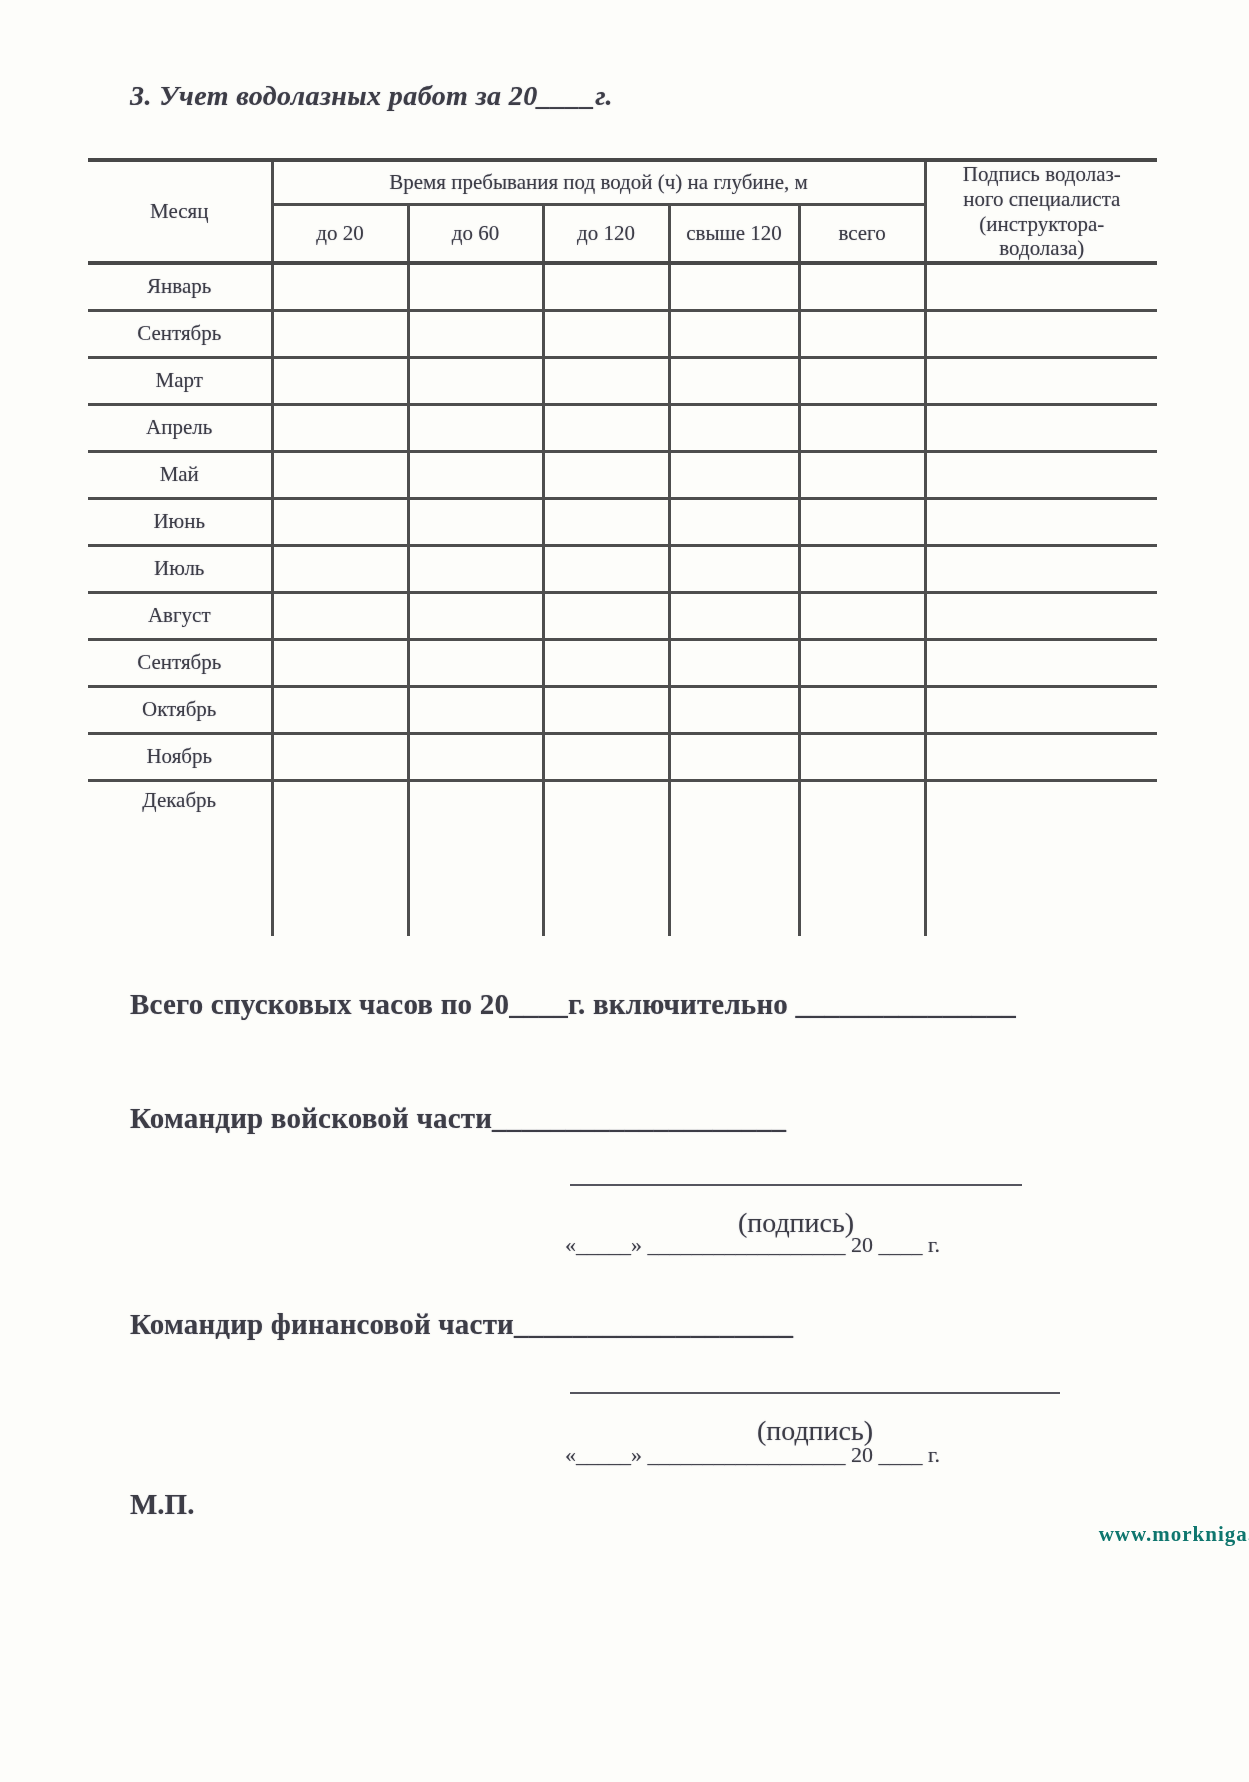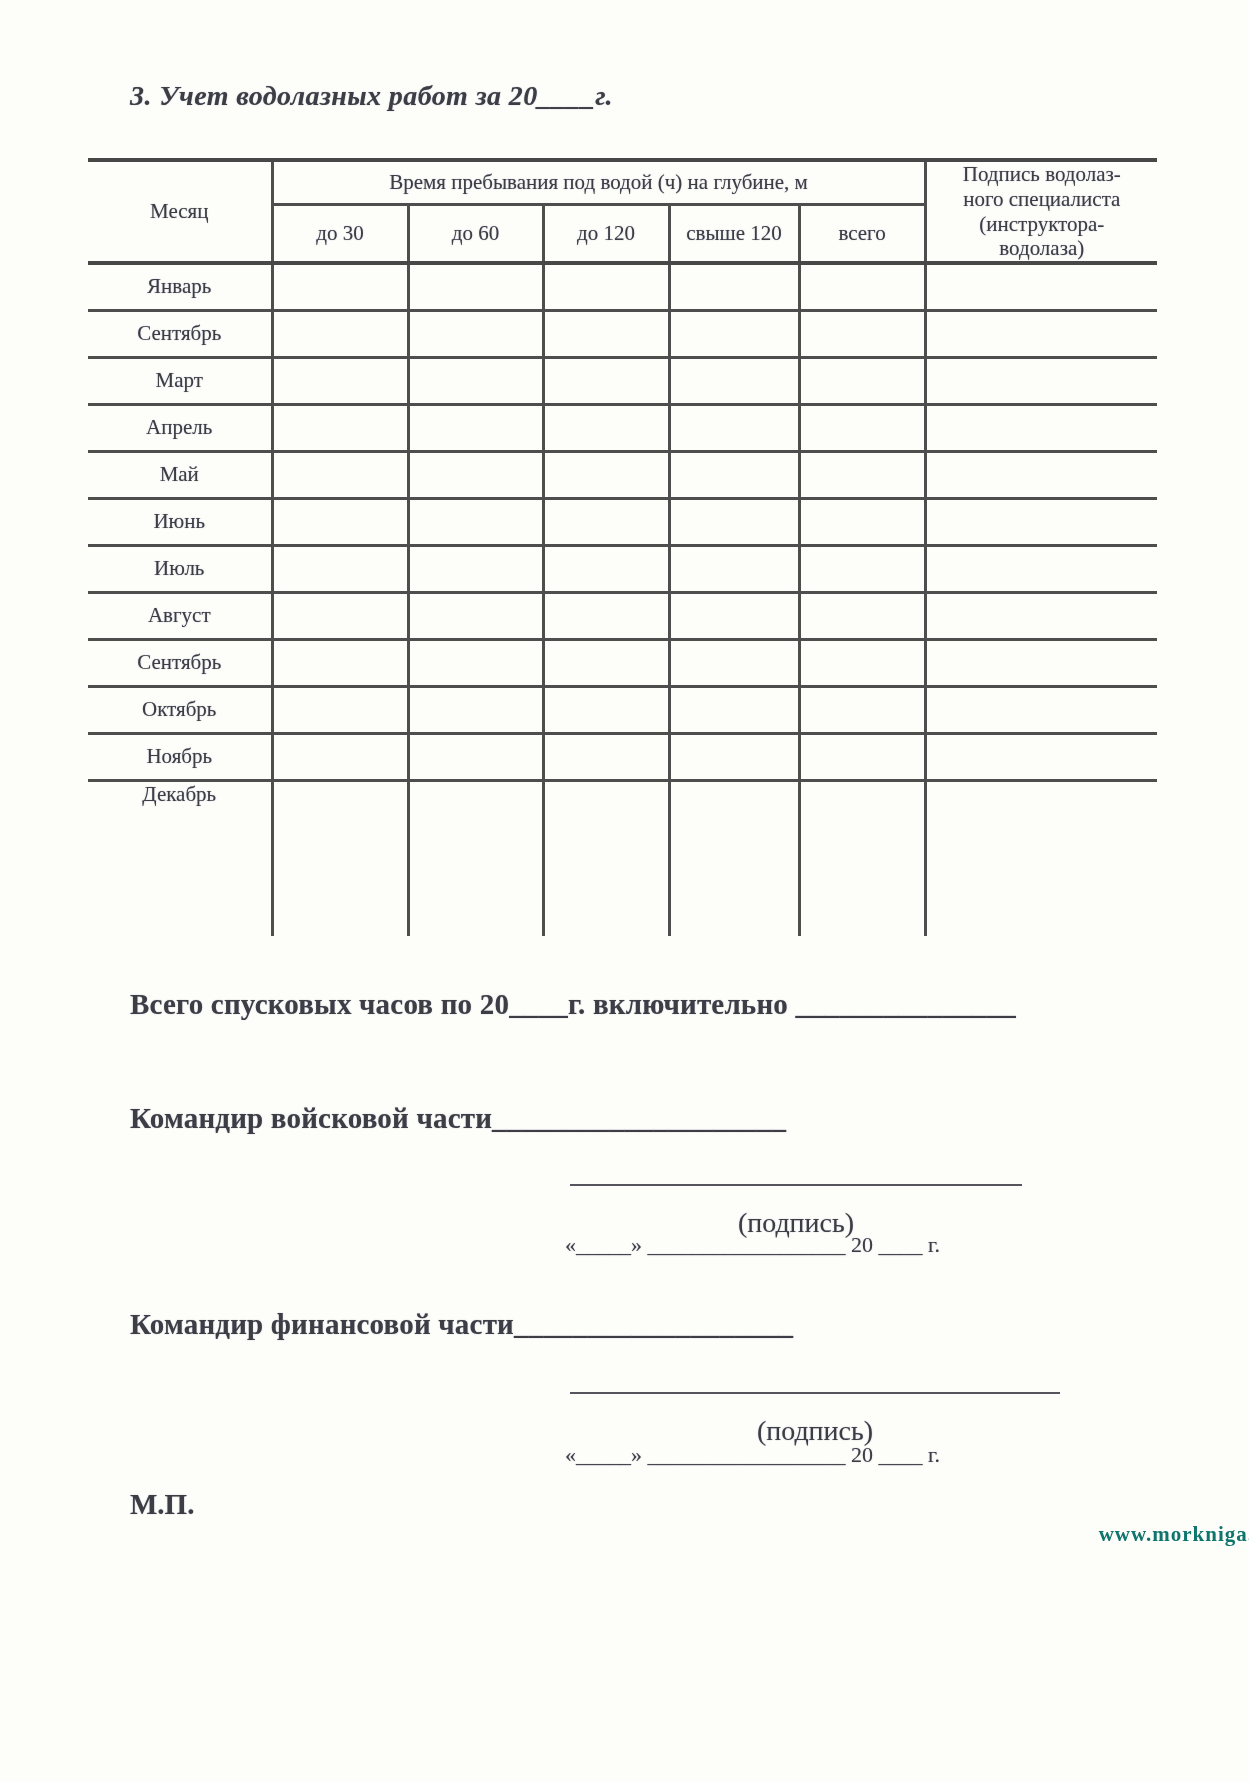--- a/index.html
+++ b/index.html
@@ -52,21 +52,21 @@
   tr.row-a { height: 44px; }
   tr.row-b { height: 58px; }
   table.log tbody tr { height: 47px; }
   table.log tbody tr.last-row { height: 156px; }
 
   .month-header { font-size: 22px; }
   .time-header  { font-size: 21px; }
   .depth-header { font-size: 21px; }
   .sig-header   { font-size: 20px; line-height: 1.18; white-space: pre-line; }
   .month-cell   { font-size: 23px; }
-  tr.last-row .month-cell { vertical-align: top; padding-top: 0; }
+  tr.last-row .month-cell { vertical-align: top; padding-top: 6px; }
 
   
   .footer-text {
     position: absolute;
     left: 130px;
     font-size: 29px;
     font-weight: 600;
     letter-spacing: 0.2px;
     white-space: nowrap;
     text-align: right;
@@ -126,21 +126,21 @@
     <thead>
       <tr class="row-a">
         <th class="month-header fuzz" rowspan="2">Месяц</th>
         <th class="time-header fuzz" colspan="5">Время пребывания под водой (ч) на глубине, м</th>
         <th class="sig-header fuzz" rowspan="2">Подпись водолаз-
 ного специалиста
 (инструктора-
 водолаза)</th>
       </tr>
       <tr class="row-b">
-        <th class="depth-header fuzz">до 30</th>
+        <th class="depth-header fuzz">до 20</th>
         <th class="depth-header fuzz">до 60</th>
         <th class="depth-header fuzz">до 120</th>
         <th class="depth-header fuzz">свыше 120</th>
         <th class="depth-header fuzz">всего</th>
       </tr>
     </thead>
     <tbody>
         <tr>
           <td class="month-cell fuzz">Январь</td>
           <td class="hours-cell"></td>

